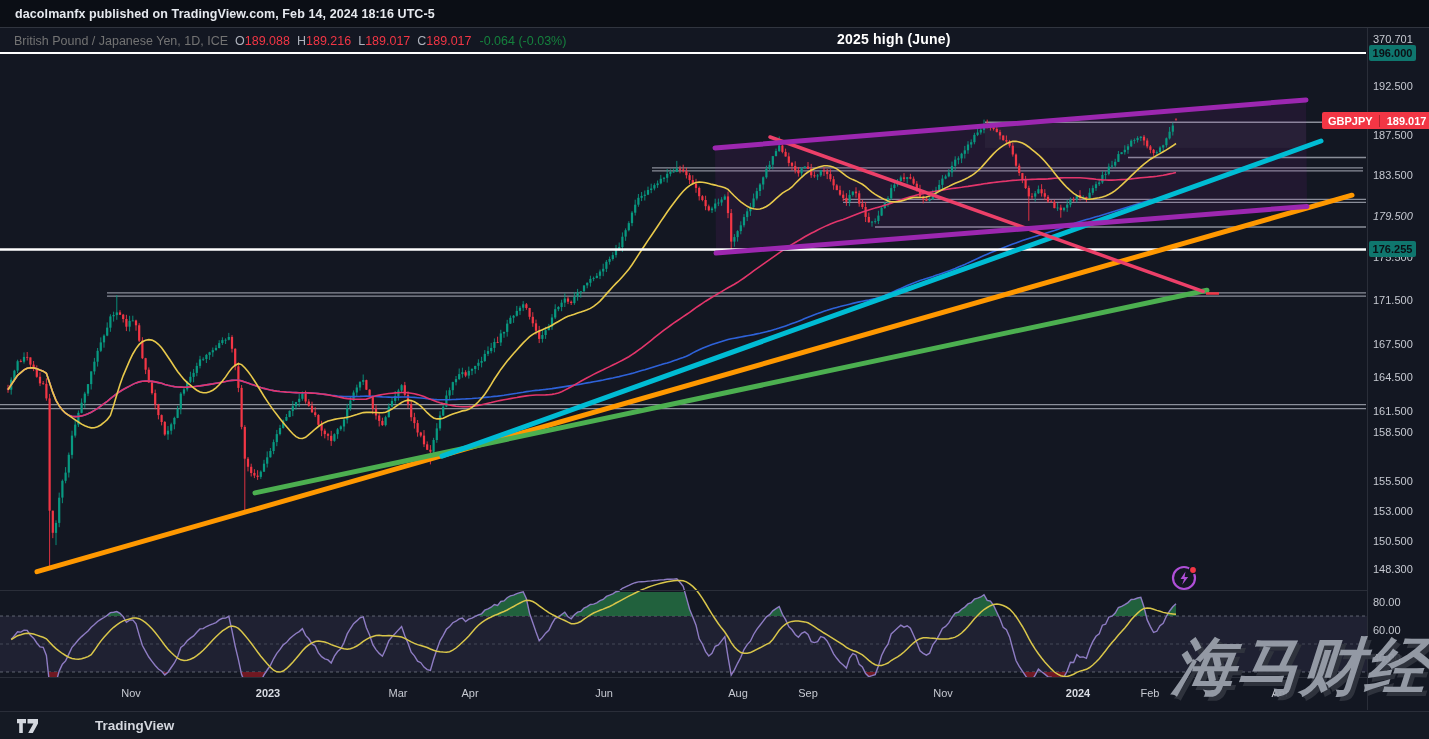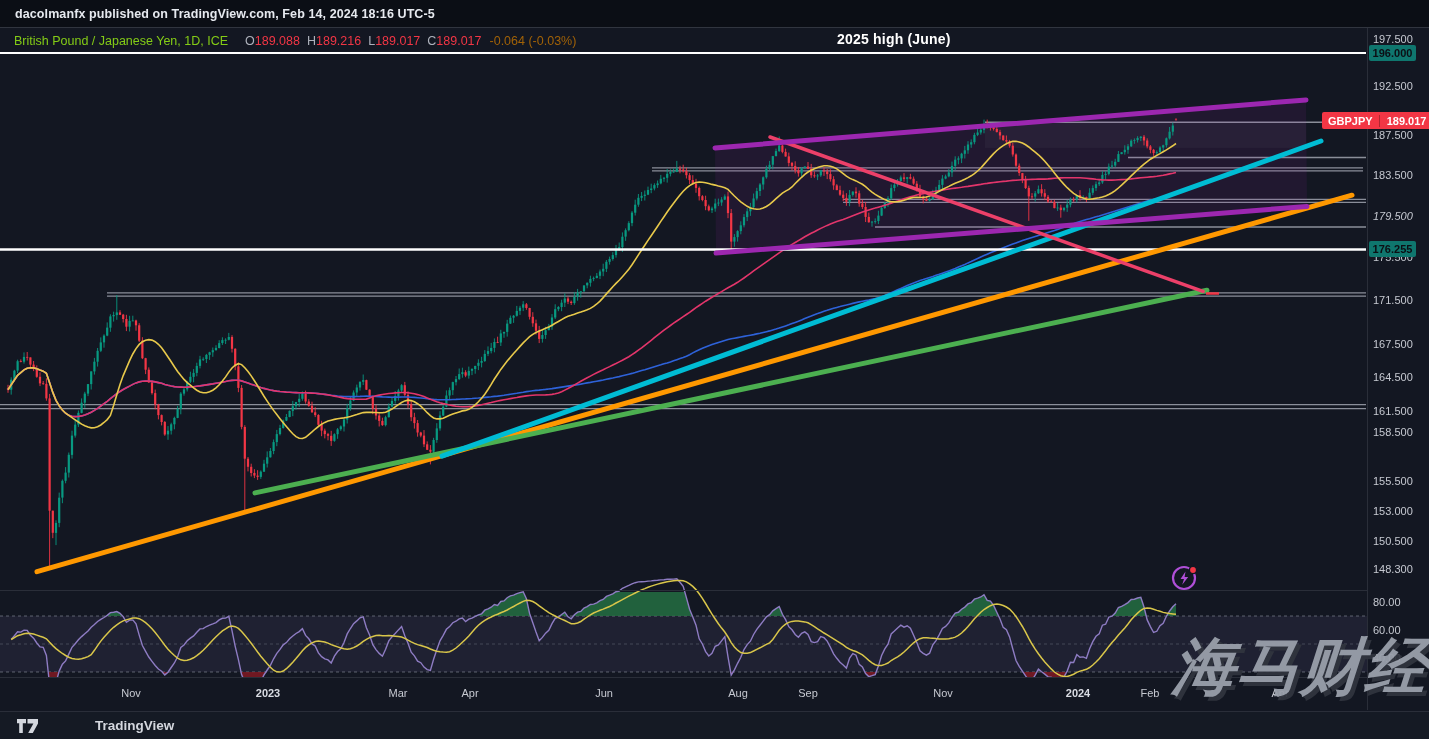--- a/index.html
+++ b/index.html
@@ -13,24 +13,24 @@
   .topbar{
     position:absolute;left:0;top:0;width:1429px;height:28px;
     background:#0b0e15;display:flex;align-items:center;padding-left:15px;
     color:#e6e9ef;font-size:12.5px;font-weight:700;letter-spacing:.1px;
     border-bottom:1px solid #31353f;z-index:30;
   }
   .legend{
     position:absolute;left:14px;top:34px;z-index:20;font-size:12.5px;
     color:#cfd3dc;white-space:nowrap;font-weight:500;
   }
-  .legend .sym{color:#84cc16;margin-right:10px;}
+  .legend .sym{color:#737373;}
   .legend .k{color:#aeb2bc;margin-left:7px;}
   .legend .v{color:#f23645;}
-  .legend .chg{color:#a16207;margin-left:8px;}
+  .legend .chg{color:#15803d;margin-left:8px;}
   .annotation{
     position:absolute;left:837px;top:31px;z-index:20;
     color:#ffffff;font-size:14px;font-weight:700;letter-spacing:.2px;
   }
   #chart-svg{position:absolute;left:0;top:0;z-index:5;}
   .axis-tick{
     position:absolute;left:1373px;color:#c6c9d1;font-size:11px;z-index:8;
     line-height:14px;white-space:nowrap;
   }
   .time-tick{
@@ -872,21 +872,21 @@
       <line x1="1367.5" x2="1367.5" y1="28" y2="710" stroke="#2a2e39" stroke-width="1"></line>
     </svg>
 
   <div class="legend">
     <span class="sym">British Pound / Japanese Yen, 1D, ICE</span><span class="k">O</span><span class="v">189.088</span><span class="k">H</span><span class="v">189.216</span><span class="k">L</span><span class="v">189.017</span><span class="k">C</span><span class="v">189.017</span><span class="chg">-0.064 (-0.03%)</span>
   </div>
 
   <div class="annotation">2025 high (June)</div>
 
   <div id="price-axis">
-      <div class="axis-tick" style="top: 32px;">197.500</div>
+      <div class="axis-tick" style="top: 32px;">370.701</div>
       <div class="axis-tick" style="top: 79px;">192.500</div>
       <div class="axis-tick" style="top: 128px;">187.500</div>
       <div class="axis-tick" style="top: 168px;">183.500</div>
       <div class="axis-tick" style="top: 209px; font-style: italic;">179.500</div>
       <div class="axis-tick" style="top: 250px;">175.500</div>
       <div class="axis-tick" style="top: 293px;">171.500</div>
       <div class="axis-tick" style="top: 337px;">167.500</div>
       <div class="axis-tick" style="top: 370px;">164.500</div>
       <div class="axis-tick" style="top: 404px;">161.500</div>
       <div class="axis-tick" style="top: 425px;">158.500</div>

